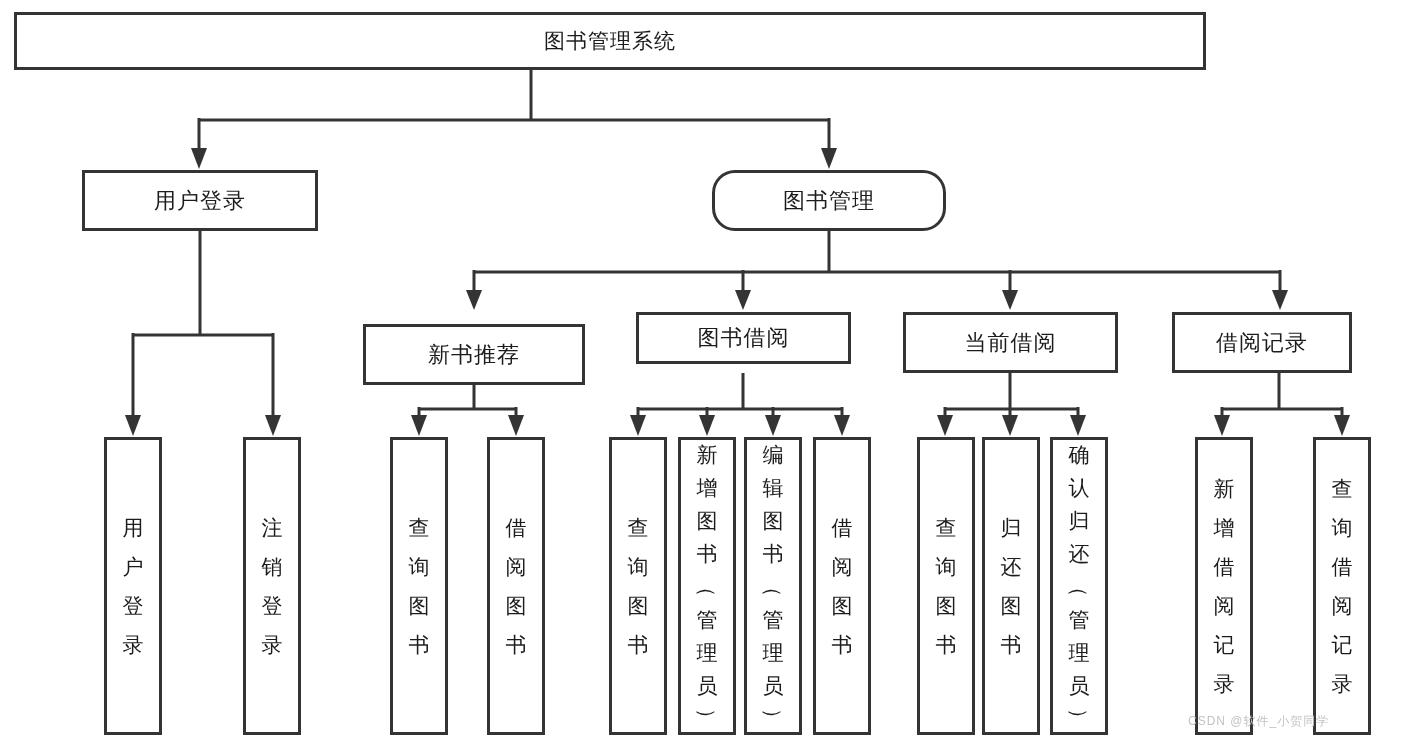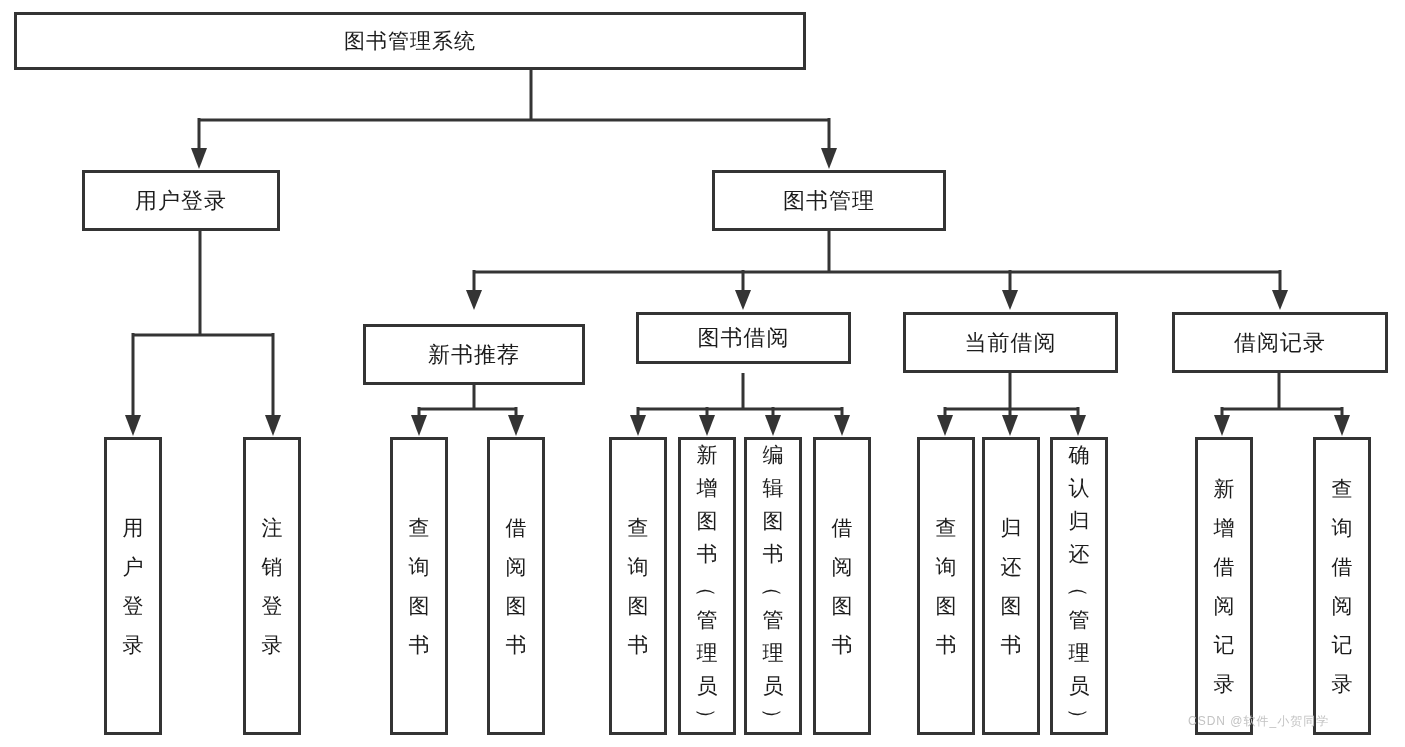--- a/index.html
+++ b/index.html
@@ -89,41 +89,41 @@
       <polygon points="765,415 781,415 773,436"></polygon>
       <polygon points="834,415 850,415 842,436"></polygon>
       <polygon points="937,415 953,415 945,436"></polygon>
       <polygon points="1002,415 1018,415 1010,436"></polygon>
       <polygon points="1070,415 1086,415 1078,436"></polygon>
       <polygon points="1214,415 1230,415 1222,436"></polygon>
       <polygon points="1334,415 1350,415 1342,436"></polygon>
     </g>
   </svg>
 
-  <div class="hbox root" style="left:14px;top:12px;width:792px;height:58px;">
+  <div class="hbox root" style="left:14px;top:12px;width:1192px;height:58px;">
     <span>图书管理系统</span>
   </div>
 
-  <div class="hbox" style="left:82px;top:170px;width:198px;height:61px;">
+  <div class="hbox" style="left:82px;top:170px;width:236px;height:61px;">
     <span>用户登录</span>
   </div>
-  <div class="hbox" style="left:712px;top:170px;width:234px;height:61px;">
+  <div class="hbox" style="left:712px;top:170px;width:234px;height:61px;border-radius:23px;">
     <span>图书管理</span>
   </div>
 
   <div class="hbox" style="left:363px;top:324px;width:222px;height:61px;">
     <span>新书推荐</span>
   </div>
   <div class="hbox" style="left:636px;top:312px;width:215px;height:52px;">
     <span>图书借阅</span>
   </div>
   <div class="hbox" style="left:903px;top:312px;width:215px;height:61px;">
     <span>当前借阅</span>
   </div>
-  <div class="hbox" style="left:1172px;top:312px;width:216px;height:61px;">
+  <div class="hbox" style="left:1172px;top:312px;width:180px;height:61px;">
     <span>借阅记录</span>
   </div>
 
   <div class="vbox" style="left:104px;">
     <div class="vtext" style="gap: 18px;">
         <span>用</span>
         <span>户</span>
         <span>登</span>
         <span>录</span>
       </div>

